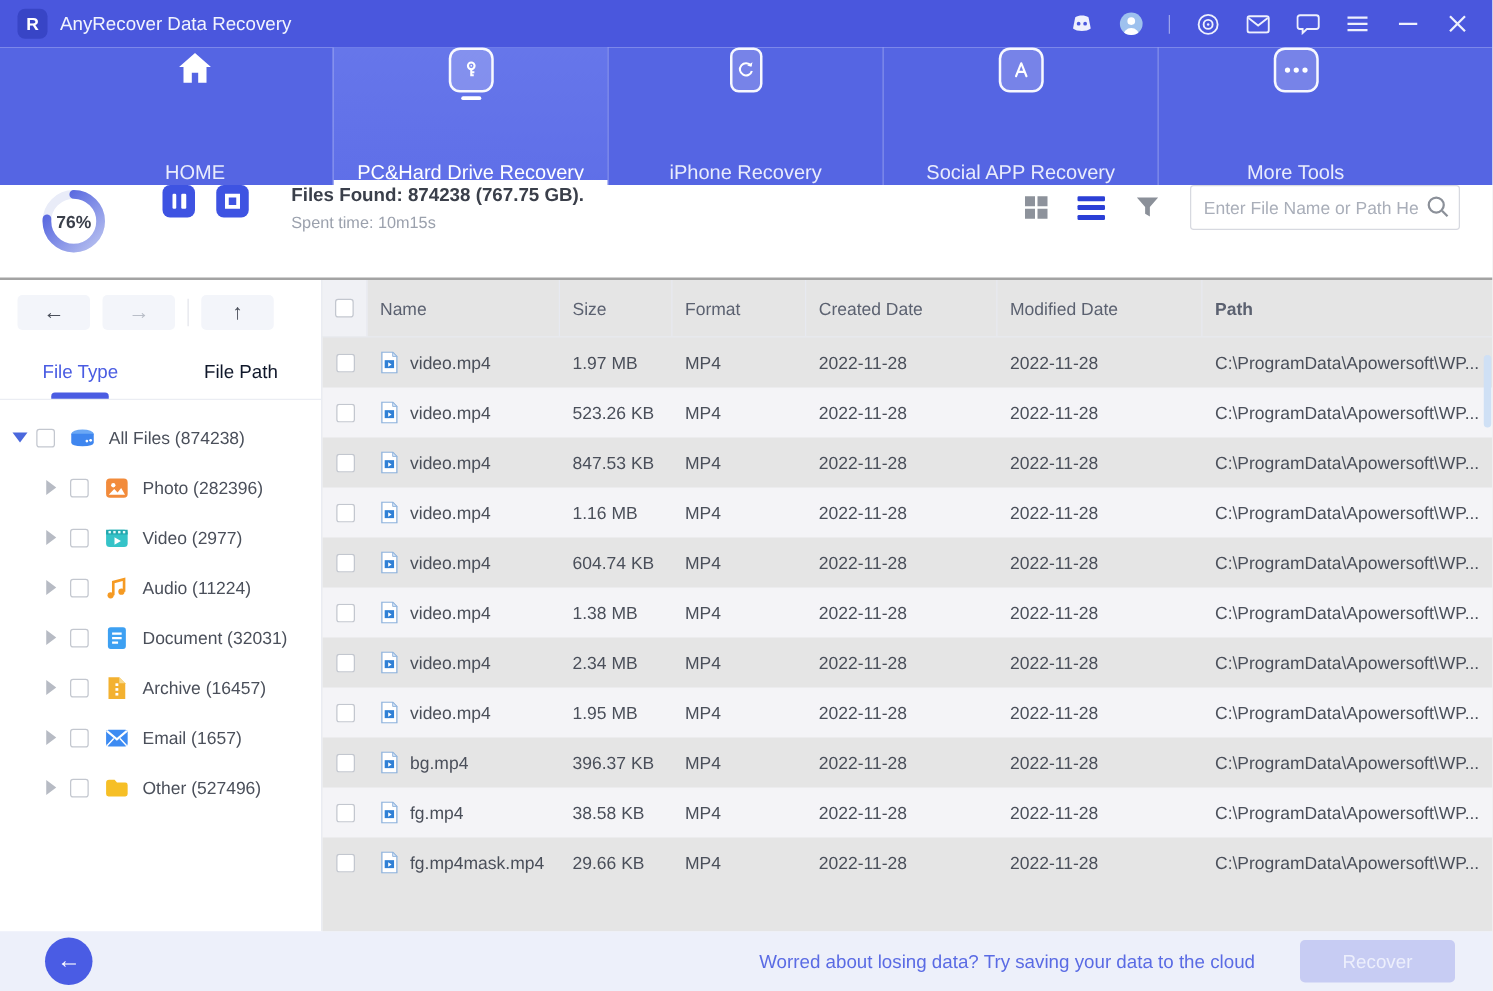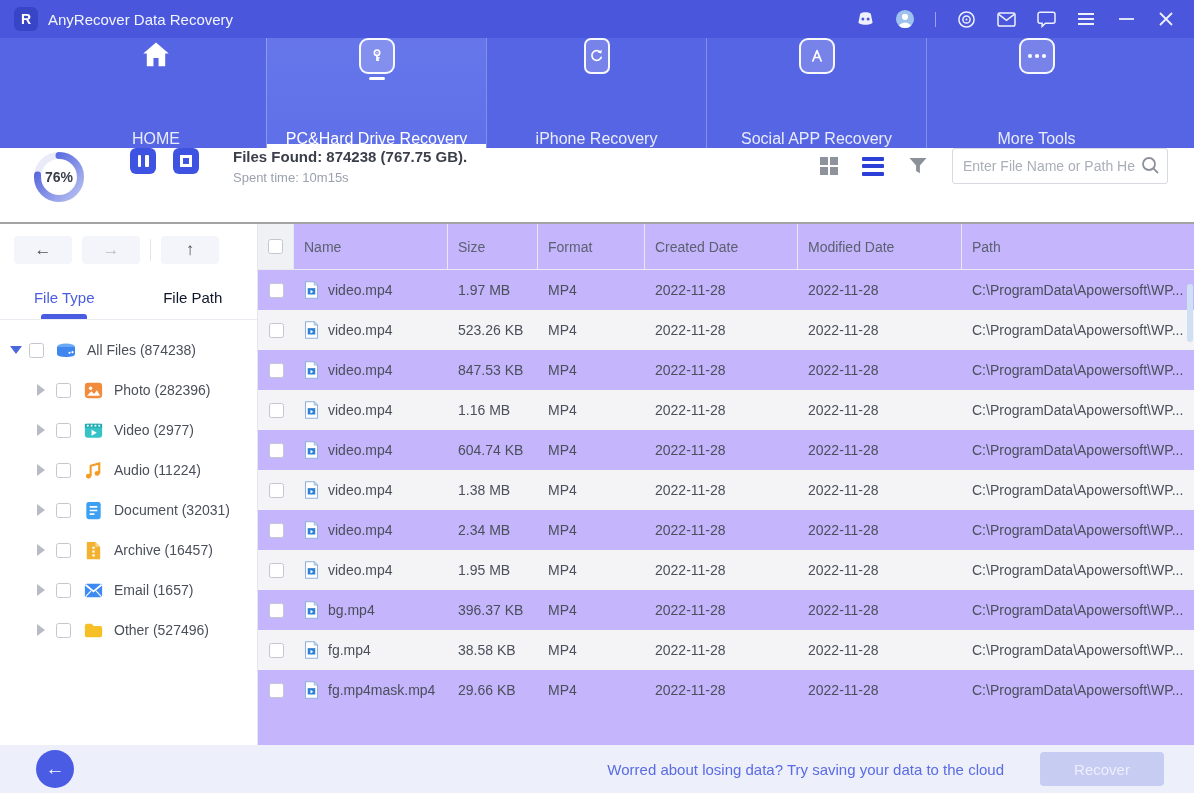--- a/index.html
+++ b/index.html
@@ -75,24 +75,24 @@
   .tree-item { height:40px; display:flex; align-items:center; font-size:14px; color:#4a4f5a; cursor:pointer; }
   .tree-item.lvl0 { padding-left:10px; }
   .tree-item.lvl1 { padding-left:37px; }
   .expander { width:12px; margin-right:7px; display:flex; }
   .expander.expanded i { width:0; height:0; border-left:6px solid transparent; border-right:6px solid transparent; border-top:8px solid #4a68dd; }
   .expander.collapsed i { width:0; height:0; border-top:6px solid transparent; border-bottom:6px solid transparent; border-left:8px solid #b7bbc4; }
   .cbx { width:15px; height:15px; border:1px solid #c3c7cf; border-radius:2.5px; background:#fff; flex:none; }
   .tree-icon { width:24px; height:24px; margin:0 9px 0 10px; display:flex; align-items:center; justify-content:center; }
 
   
-  .table-area { flex:1; position:relative; background:#c4b5fd; min-width:0; }
+  .table-area { flex:1; position:relative; background:#e5e5e5; min-width:0; }
   .thead { display:flex; height:46px; align-items:stretch; border-bottom:1px solid #e8eaf0; font-size:14px; color:#5b6170; }
   .th { display:flex; align-items:center; border-right:1px solid #e7e9f0; padding-left:10px; }
-  .th:last-child { border-right:none; }
+  .th:last-child { border-right:none;font-weight:bold; }
   .th.c-check { justify-content:center; background:#f0f1f5; padding-left:0; }
   .c-check { width:36px; flex:none; }
   .c-name { width:154px; flex:none; }
   .c-size { width:90px; flex:none; }
   .c-format { width:107px; flex:none; }
   .c-created { width:153px; flex:none; }
   .c-modified { width:164px; flex:none; }
   .c-path { flex:1; min-width:0; }
   .trow { display:flex; height:40px; align-items:center; font-size:14px; color:#4a4f5a; }
   .trow:nth-child(even) { background:#f4f4f7; }

